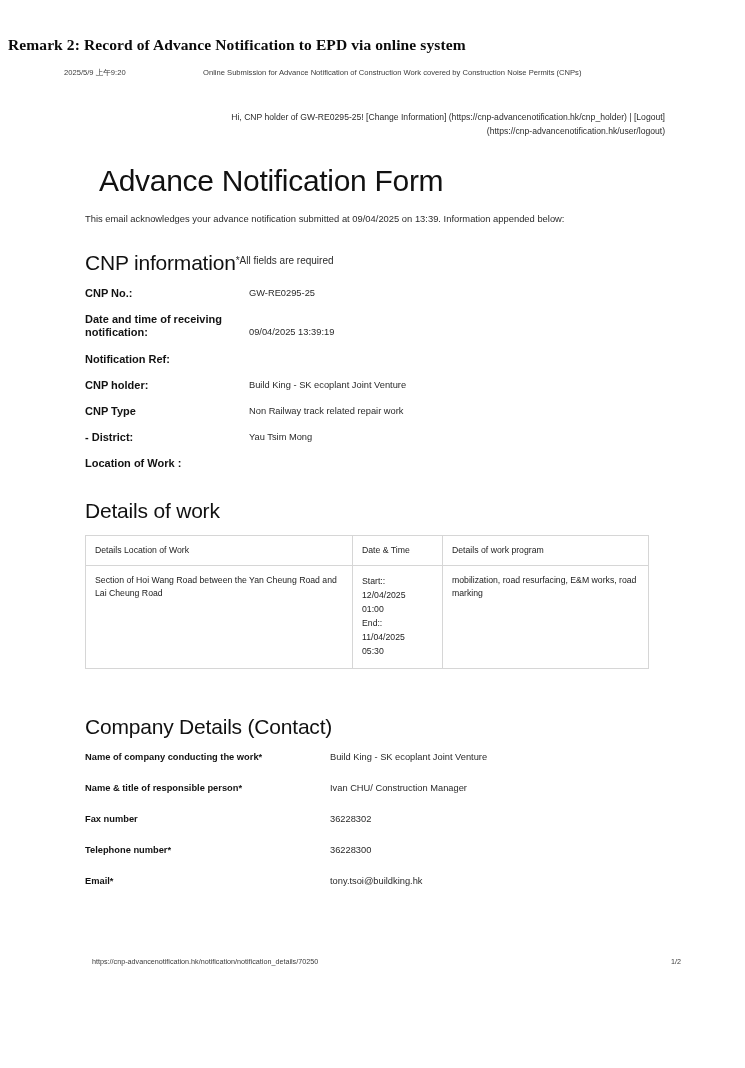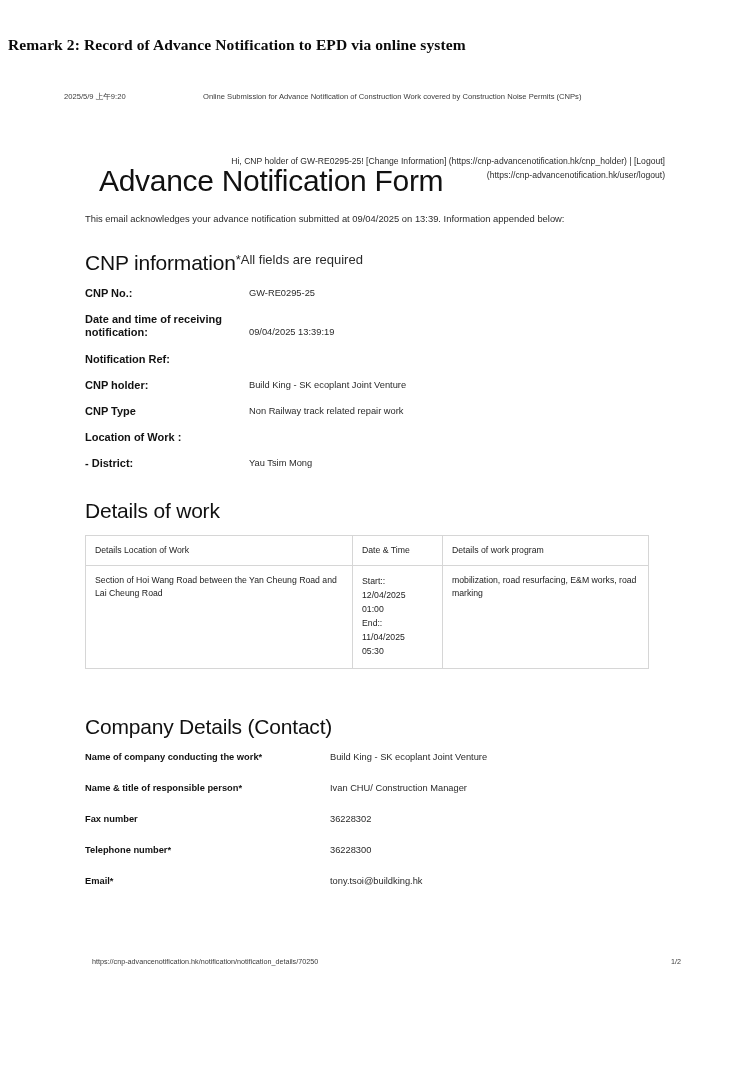--- a/index.html
+++ b/index.html
@@ -26,21 +26,21 @@
     font-size: 15.5px;
     letter-spacing: 0.1px;
     color: #0b0b0b;
     white-space: nowrap;
   }
 
   
   .print-header {
     position: absolute;
     left: 0;
-    top: 92px;
+    top: 68px;
     width: 745px;
     height: 14px;
   }
   .print-header .ph-date {
     position: absolute;
     left: 64px;
     top: 0;
     font-size: 7.6px;
     color: #3a3a3a;
     white-space: nowrap;
@@ -58,21 +58,21 @@
   .session-line {
     position: absolute;
     left: 85px;
     top: 110px;
     width: 580px;
     text-align: right;
     font-size: 8.6px;
     line-height: 14px;
     color: #2b2b2b;
   }
-  .session-line .sess-row1 { display: block; margin-top: 44px; }
+  .session-line .sess-row1 { display: block; }
   .session-line .sess-row2 { display: block; }
 
   
   .doc {
     position: absolute;
     left: 85px;
     top: 150px;
     width: 575px;
   }
 
@@ -95,21 +95,21 @@
   h2.section-title {
     margin: 0;
     font-size: 21px;
     font-weight: 400;
     line-height: 24px;
     letter-spacing: -0.2px;
     color: #111;
     display: inline-block;
   }
   .required-note {
-    font-size: 13px;
+    font-size: 10px;
     color: #2b2b2b;
     vertical-align: 6px;
     margin-left: 0px;
   }
 
   .section-cnp { margin-top: 26px; }
 
   
   .field-list { margin-top: 12px; }
   .field-row {
@@ -264,27 +264,27 @@
         <span class="f-label">CNP holder:</span>
         <span class="f-value">Build King - SK ecoplant Joint Venture</span>
       </div>
 
       <div class="field-row">
         <span class="f-label">CNP Type</span>
         <span class="f-value">Non Railway track related repair work</span>
       </div>
 
       <div class="field-row">
+        <span class="f-label">- District:</span>
+        <span class="f-value">Yau Tsim Mong</span>
+      </div>
+
+      <div class="field-row">
         <span class="f-label">Location of Work :</span>
         <span class="f-value"></span>
-      </div>
-
-      <div class="field-row">
-        <span class="f-label">- District:</span>
-        <span class="f-value">Yau Tsim Mong</span>
       </div>
 
 
     </div>
   </div>
 
   <div class="section-details">
     <h2 class="section-title">Details of work</h2>
 
     <table class="work-table">

